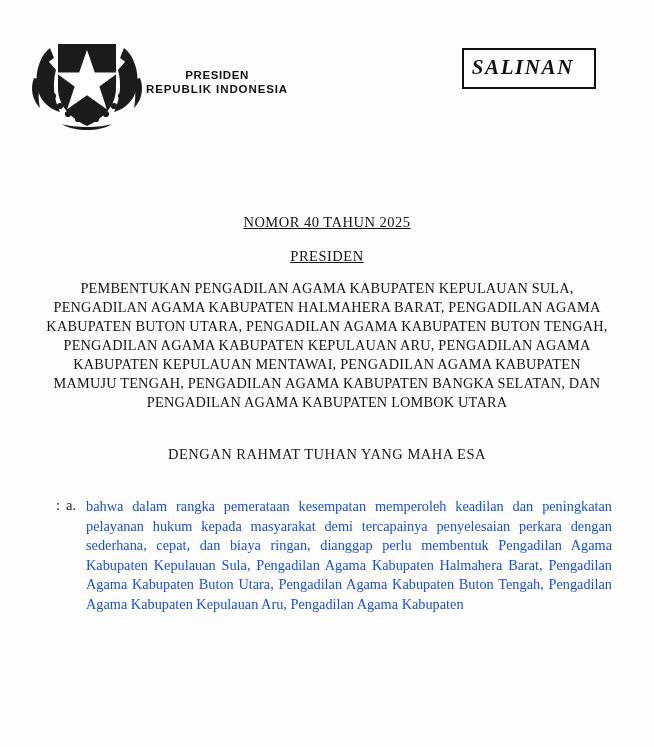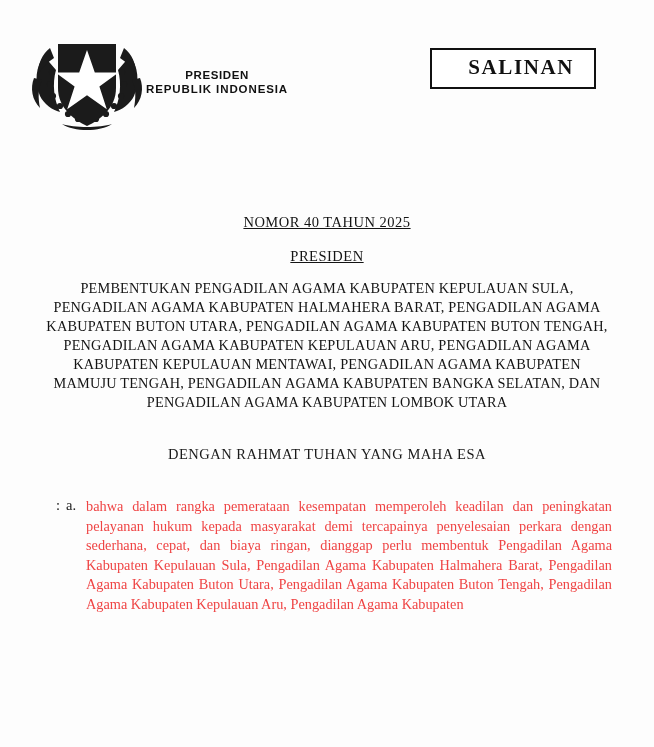--- a/index.html
+++ b/index.html
@@ -57,22 +57,23 @@
   }
   .emblem-caption .line2 {
     letter-spacing: 0.9px;
   }
 
   .salinan-box {
     position: absolute;
     right: 30px;
     top: 48px;
     border: 2.5px solid #111;
-    padding: 7px 20px 9px 36px;
+    padding: 7px 20px 9px 8px;
     background: #fff;
+    font-style: italic;
   }
   .salinan-text {
     font-family: "Liberation Serif", serif;
     font-weight: bold;
     font-size: 21px;
     letter-spacing: 1.6px;
     color: #111;
     line-height: 1;
   }
 
@@ -136,21 +137,21 @@
     flex: 0 0 20px;
     font-size: 14.5px;
   }
   .considering-body {
     flex: 1 1 auto;
     font-size: 14.3px;
     line-height: 19.5px;
     text-align: justify;
     text-justify: inter-word;
     padding-right: 14px;
-    color: #ef4444;
+    color: #1d4ed8;
   }
   .clip-bottom {
     position: absolute;
     left: 0; right: 0; bottom: 0;
     height: 8px;
     background: linear-gradient(to bottom, rgba(253,253,253,0), #fdfdfd);
     pointer-events: none;
   }
 </style>
 </head>

